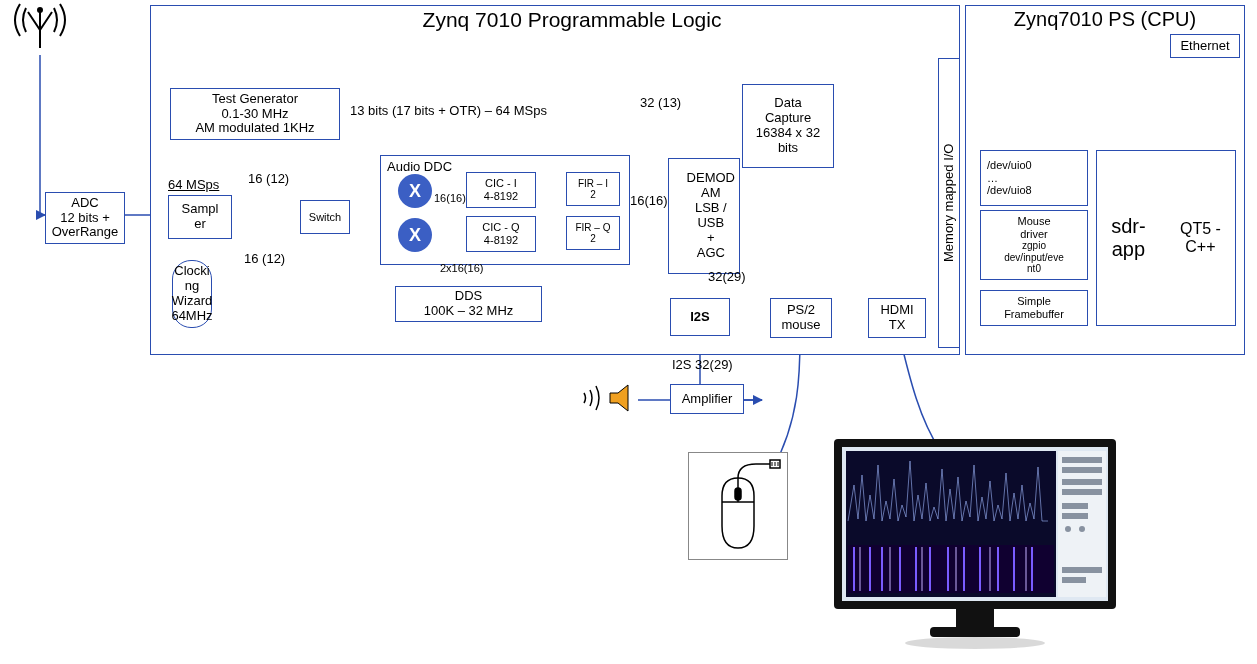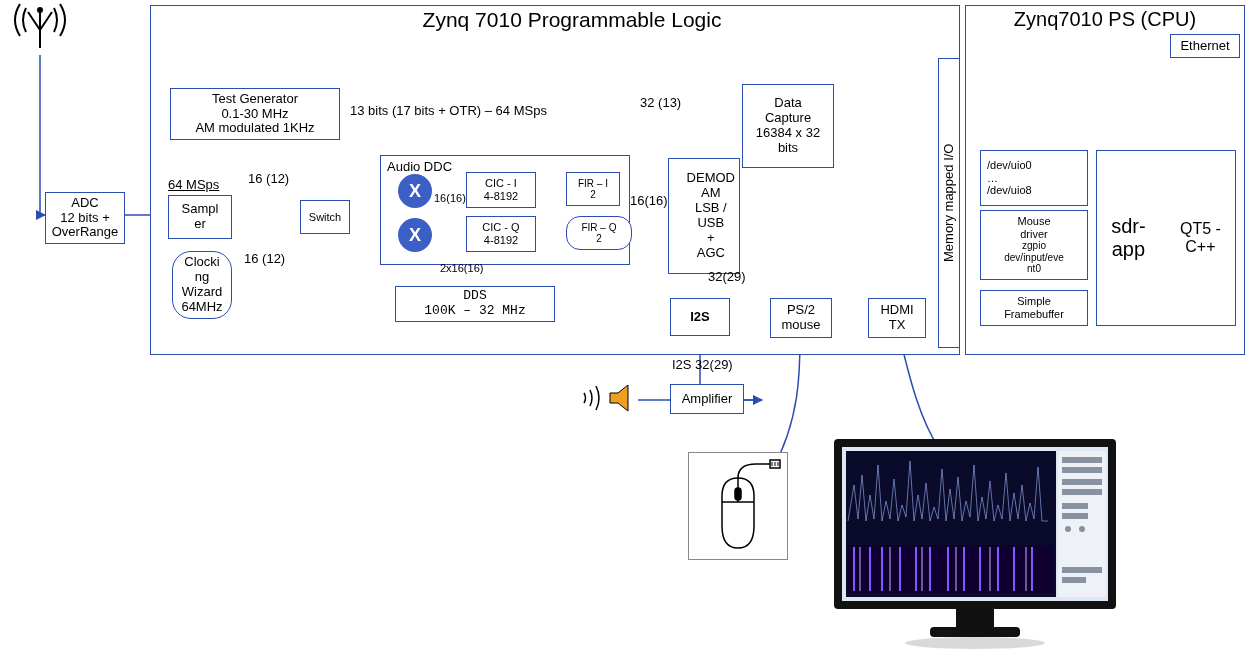--- a/index.html
+++ b/index.html
@@ -191,21 +191,21 @@
   <div class="box" style="left:170px; top:88px; width:170px; height:52px;">
     <span style="white-space:pre;">Test Generator
 0.1-30 MHz
 AM modulated 1KHz</span>
   </div>
 
   <div class="box small" style="left:300px; top:200px; width:50px; height:34px;">
     <span>Switch</span>
   </div>
 
-  <div class="box" style="left:172px; top:251px; width:60px; height:68px;border-radius:19px;">
+  <div class="box" style="left:172px; top:260px; width:40px; height:68px;border-radius:19px;">
     <span style="white-space:pre;">Clocki
 ng
 Wizard
 64MHz</span>
   </div>
 
   <div class="box" style="left:380px; top:155px; width:250px; height:110px; align-items:flex-start; justify-content:flex-start; padding:4px 6px;">
     <span>Audio DDC</span>
   </div>
 
@@ -222,26 +222,26 @@
   </div>
   <div class="box small" style="left:466px; top:216px; width:70px; height:36px;">
     <span style="white-space:pre;">CIC - Q
 4-8192</span>
   </div>
 
   <div class="box smaller" style="left:566px; top:172px; width:54px; height:34px;">
     <span style="white-space:pre;">FIR – I
 2</span>
   </div>
-  <div class="box smaller" style="left:566px; top:216px; width:66px; height:34px;border-radius:14px;">
+  <div class="box smaller" style="left:566px; top:216px; width:54px; height:34px;">
     <span style="white-space:pre;">FIR – Q
 2</span>
   </div>
 
-  <div class="box" style="left:395px; top:286px; width:160px; height:36px;font-family:Liberation Mono, monospace;">
+  <div class="box" style="left:395px; top:286px; width:147px; height:36px;">
     <span style="white-space:pre;">DDS
 100K – 32 MHz</span>
   </div>
 
   <div class="box" style="left:668px; top:158px; width:72px; height:116px;justify-content:flex-end;">
     <span style="white-space:pre;">DEMOD
 AM
 LSB /
 USB
 +

